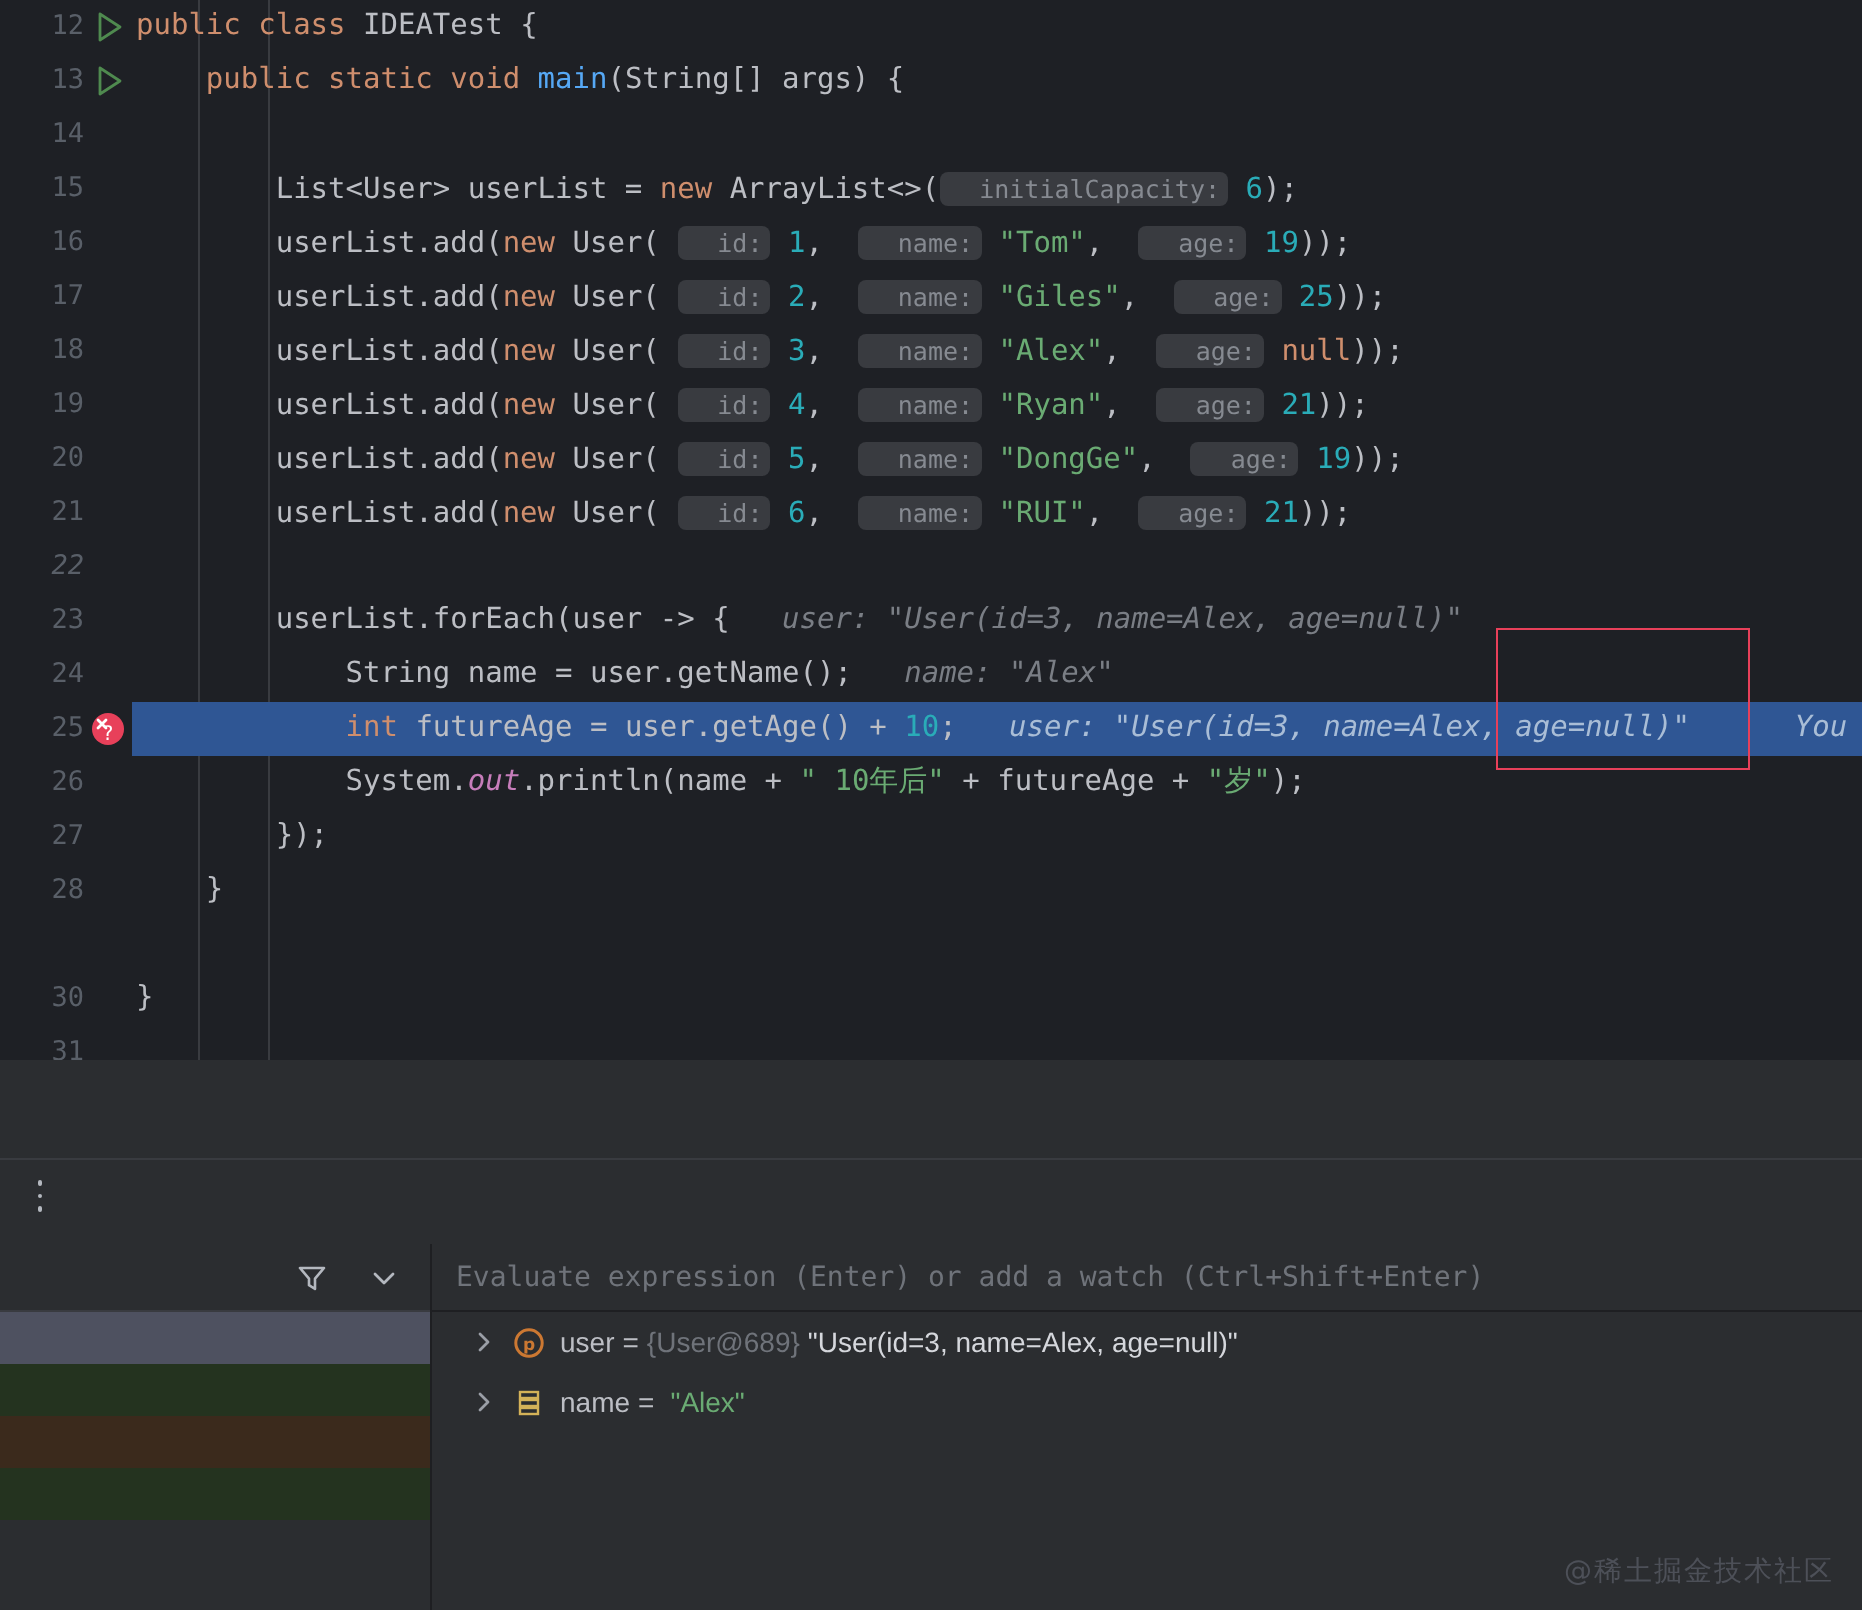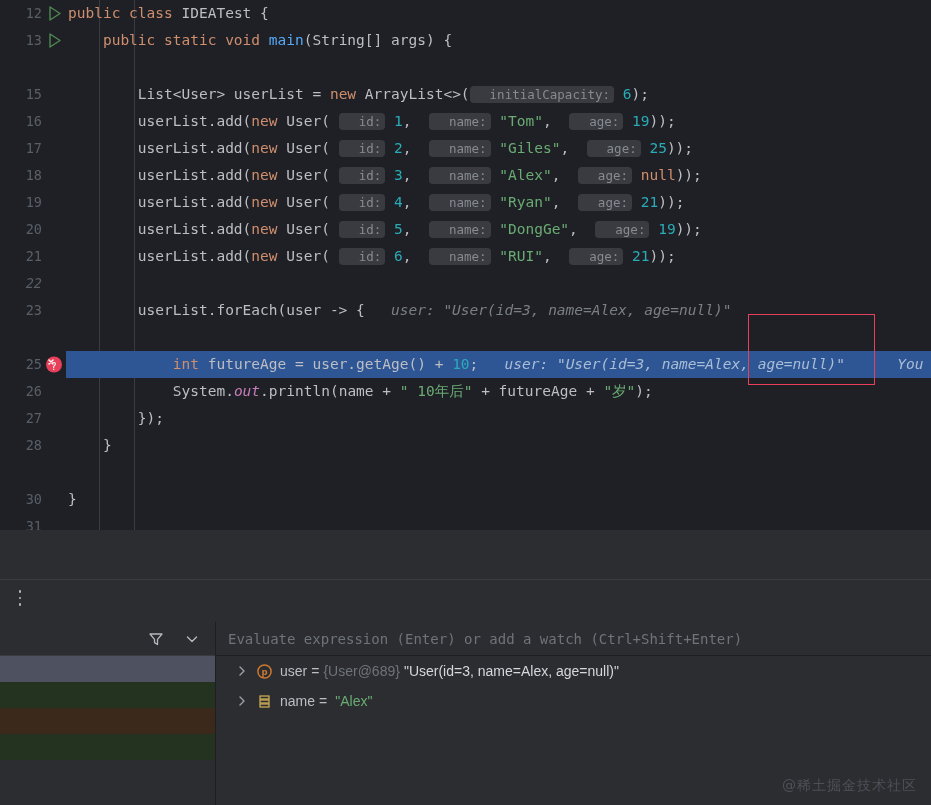--- a/index.html
+++ b/index.html
@@ -162,29 +162,31 @@
   <div class="editor">
     <div class="code-area" id="code-area">
         <div class="iguide" style="left: 99px; height: 530px;"></div>
         <div class="iguide" style="left: 134px; height: 530px;"></div>
         <div class="line" style="position: absolute; left: 0px; top: 0px; width: 931px;"><div class="gutter-num">12</div><div class="gutter-icon"><svg width="22" height="27" viewBox="0 0 22 27">
               <path d="M6 7 L16 13.5 L6 20 Z" fill="none" stroke="#4f8a4f" stroke-width="1.4" stroke-linejoin="round"></path>
             </svg></div><div class="code-text"><span class="kw">public </span><span class="kw">class </span><span class="cls">IDEATest </span><span class="punct">{</span></div></div>
         <div class="line" style="position: absolute; left: 0px; top: 27px; width: 931px;"><div class="gutter-num">13</div><div class="gutter-icon"><svg width="22" height="27" viewBox="0 0 22 27">
               <path d="M6 7 L16 13.5 L6 20 Z" fill="none" stroke="#4f8a4f" stroke-width="1.4" stroke-linejoin="round"></path>
             </svg></div><div class="code-text"><span class="punct">    </span><span class="kw">public </span><span class="kw">static </span><span class="kw">void </span><span class="method">main</span><span class="punct">(String[] args) {</span></div></div>
+        <div class="line" style="position: absolute; left: 0px; top: 54px; width: 931px;"><div class="gutter-num">14</div><div class="code-text"></div></div>
         <div class="line" style="position: absolute; left: 0px; top: 81px; width: 931px;"><div class="gutter-num">15</div><div class="code-text"><span class="ident">        List&lt;User&gt; userList = </span><span class="kw">new </span><span class="ident">ArrayList&lt;&gt;(</span><span class="chip">initialCapacity:</span><span class="ident"> </span><span class="num">6</span><span class="punct">);</span></div></div>
         <div class="line" style="position: absolute; left: 0px; top: 108px; width: 931px;"><div class="gutter-num">16</div><div class="code-text"><span class="ident">        userList.add(</span><span class="kw">new </span><span class="ident">User(</span><span class="ident"> </span><span class="chip">id:</span><span class="ident"> </span><span class="num">1</span><span class="punct">,  </span><span class="chip">name:</span><span class="ident"> </span><span class="str">"Tom"</span><span class="punct">,  </span><span class="chip">age:</span><span class="ident"> </span><span class="num">19</span><span class="punct">));</span></div></div>
         <div class="line" style="position: absolute; left: 0px; top: 135px; width: 931px;"><div class="gutter-num">17</div><div class="code-text"><span class="ident">        userList.add(</span><span class="kw">new </span><span class="ident">User(</span><span class="ident"> </span><span class="chip">id:</span><span class="ident"> </span><span class="num">2</span><span class="punct">,  </span><span class="chip">name:</span><span class="ident"> </span><span class="str">"Giles"</span><span class="punct">,  </span><span class="chip">age:</span><span class="ident"> </span><span class="num">25</span><span class="punct">));</span></div></div>
         <div class="line" style="position: absolute; left: 0px; top: 162px; width: 931px;"><div class="gutter-num">18</div><div class="code-text"><span class="ident">        userList.add(</span><span class="kw">new </span><span class="ident">User(</span><span class="ident"> </span><span class="chip">id:</span><span class="ident"> </span><span class="num">3</span><span class="punct">,  </span><span class="chip">name:</span><span class="ident"> </span><span class="str">"Alex"</span><span class="punct">,  </span><span class="chip">age:</span><span class="ident"> </span><span class="kw">null</span><span class="punct">));</span></div></div>
         <div class="line" style="position: absolute; left: 0px; top: 189px; width: 931px;"><div class="gutter-num">19</div><div class="code-text"><span class="ident">        userList.add(</span><span class="kw">new </span><span class="ident">User(</span><span class="ident"> </span><span class="chip">id:</span><span class="ident"> </span><span class="num">4</span><span class="punct">,  </span><span class="chip">name:</span><span class="ident"> </span><span class="str">"Ryan"</span><span class="punct">,  </span><span class="chip">age:</span><span class="ident"> </span><span class="num">21</span><span class="punct">));</span></div></div>
         <div class="line" style="position: absolute; left: 0px; top: 216px; width: 931px;"><div class="gutter-num">20</div><div class="code-text"><span class="ident">        userList.add(</span><span class="kw">new </span><span class="ident">User(</span><span class="ident"> </span><span class="chip">id:</span><span class="ident"> </span><span class="num">5</span><span class="punct">,  </span><span class="chip">name:</span><span class="ident"> </span><span class="str">"DongGe"</span><span class="punct">,  </span><span class="chip">age:</span><span class="ident"> </span><span class="num">19</span><span class="punct">));</span></div></div>
         <div class="line" style="position: absolute; left: 0px; top: 243px; width: 931px;"><div class="gutter-num">21</div><div class="code-text"><span class="ident">        userList.add(</span><span class="kw">new </span><span class="ident">User(</span><span class="ident"> </span><span class="chip">id:</span><span class="ident"> </span><span class="num">6</span><span class="punct">,  </span><span class="chip">name:</span><span class="ident"> </span><span class="str">"RUI"</span><span class="punct">,  </span><span class="chip">age:</span><span class="ident"> </span><span class="num">21</span><span class="punct">));</span></div></div>
         <div class="line" style="position: absolute; left: 0px; top: 270px; width: 742px; font-style: italic;"><div class="gutter-num">22</div><div class="code-text"></div></div>
         <div class="line" style="position: absolute; left: 0px; top: 297px; width: 931px;"><div class="gutter-num">23</div><div class="code-text"><span class="ident">        userList.forEach(user -&gt; {</span><span class="hintinl">   user: "User(id=3, name=Alex, age=null)"</span></div></div>
+        <div class="line" style="position: absolute; left: 0px; top: 324px; width: 931px;"><div class="gutter-num">24</div><div class="code-text"><span class="ident">            String name = user.getName();</span><span class="hintinl">   name: "Alex"</span></div></div>
         <div class="line sel" style="position: absolute; left: 0px; top: 351px; width: 931px;"><div class="selbg" style="background: rgb(47, 86, 148);"></div><div class="gutter-num">25</div><div class="gutter-icon"><svg width="22" height="27" viewBox="0 0 22 27">
               <circle cx="10" cy="13.5" r="8" fill="#e8405a"></circle>
               <path d="M5 9 L9 13 M9 9 L5 13" stroke="#ffffff" stroke-width="1.4" stroke-linecap="round"></path>
               <text x="10" y="19" font-size="10" fill="#ffffff" text-anchor="middle" font-family="DejaVu Sans">?</text>
             </svg></div><div class="code-text"><span class="ident">            </span><span class="kw">int </span><span class="ident">futureAge = user.getAge() + </span><span class="num">10</span><span class="punct">;</span><span class="hintinl-sel">   user: "User(id=3, name=Alex, age=null)"      You</span></div></div>
         <div class="line" style="position: absolute; left: 0px; top: 378px; width: 931px;"><div class="gutter-num">26</div><div class="code-text"><span class="ident">            System.</span><span class="field">out</span><span class="ident">.println(name + </span><span class="str">" 10年后"</span><span class="ident"> + futureAge + </span><span class="str">"岁"</span><span class="punct">);</span></div></div>
         <div class="line" style="position: absolute; left: 0px; top: 405px; width: 931px;"><div class="gutter-num">27</div><div class="code-text"><span class="punct">        });</span></div></div>
         <div class="line" style="position: absolute; left: 0px; top: 432px; width: 931px;"><div class="gutter-num">28</div><div class="code-text"><span class="punct">    }</span></div></div>
         <div class="line" style="position: absolute; left: 0px; top: 486px; width: 931px;"><div class="gutter-num">30</div><div class="code-text"><span class="punct">}</span></div></div>
         <div class="line" style="position: absolute; left: 0px; top: 513px; width: 931px; padding-left: 23px;"><div class="gutter-num">31</div><div class="code-text"></div></div>

